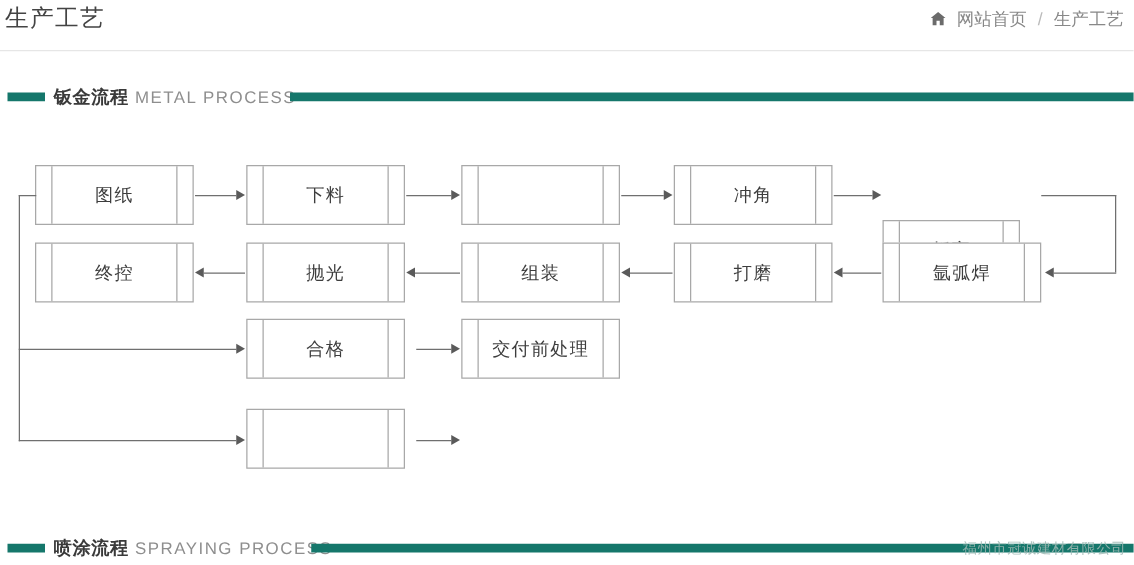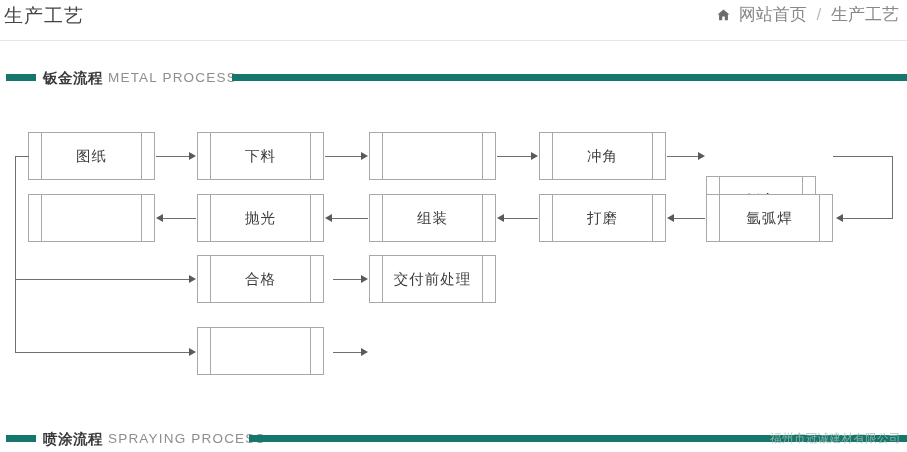--- a/index.html
+++ b/index.html
@@ -10,21 +10,21 @@
   }
 
   
   .topbar{position:absolute;left:0;top:0;width:907px;height:41px;}
   .page-title{
     position:absolute;left:4px;top:2px;
     font-size:19px;color:#444;letter-spacing:1px;line-height:28px;
   }
   .crumb{
     position:absolute;right:8px;top:6px;
-    font-size:17px;color:#888;line-height:18px;white-space:nowrap;
+    font-size:14px;color:#888;line-height:18px;white-space:nowrap;
   }
   .crumb .home-ico{display:inline-block;vertical-align:-1px;margin-right:4px;}
   .crumb a{color:#888;text-decoration:none;}
   .crumb .sep{margin:0 5px;color:#bbb;}
   .top-divider{
     position:absolute;left:0;top:40px;width:907px;height:1px;background:#e6e6e6;
   }
 
   
   .sec{position:absolute;left:0;width:907px;height:22px;padding-left:20px;}
@@ -136,20 +136,21 @@
 
   <div class="node" style="left:706px;top:132px;width:110px;margin-top:44px;">
     <span class="bar-l"></span>
     <span class="bar-r"></span>
     <span class="lbl">折弯</span>
   </div>
 
   <div class="node" style="left:28px;top:194px;width:127px;">
     <span class="bar-l"></span>
     <span class="bar-r"></span>
+    <span class="lbl">终控</span>
   </div>
 
   <div class="node" style="left:197px;top:194px;width:127px;">
     <span class="bar-l"></span>
     <span class="bar-r"></span>
     <span class="lbl">抛光</span>
   </div>
 
   <div class="node" style="left:369px;top:194px;width:127px;">
     <span class="bar-l"></span>

